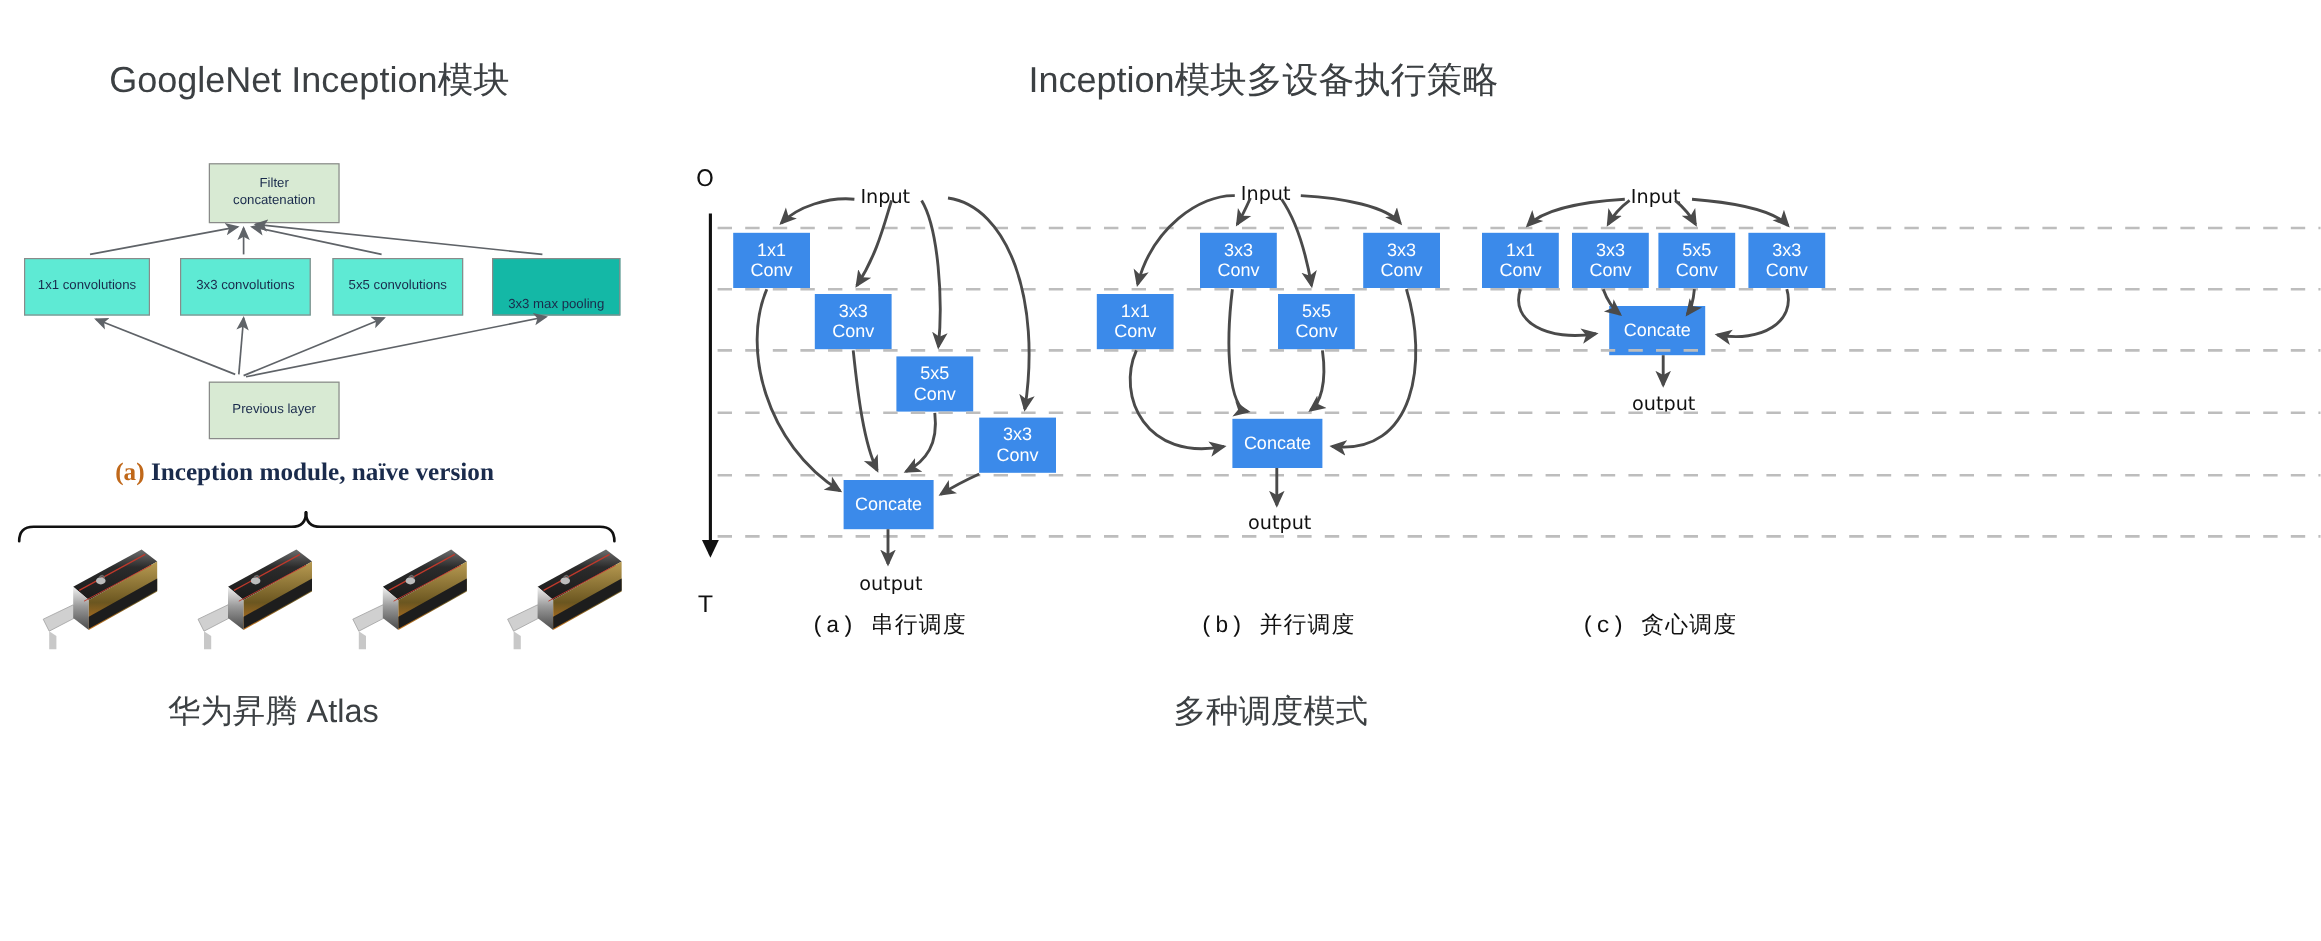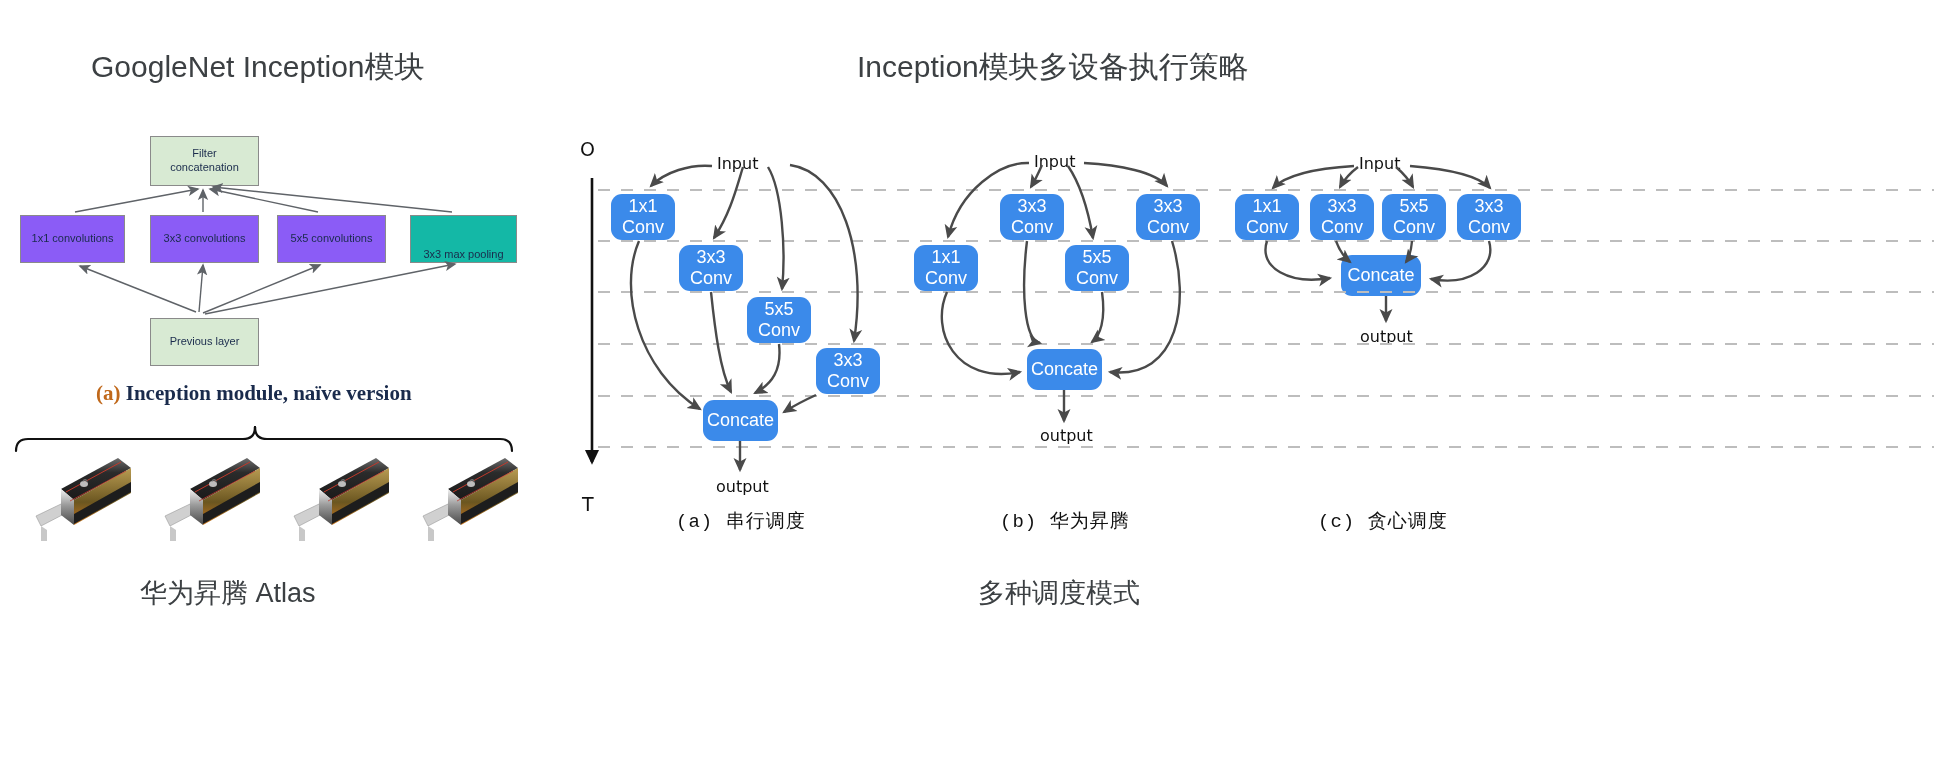--- a/index.html
+++ b/index.html
@@ -4,31 +4,31 @@
 <style>
   html,body{margin:0;padding:0;background:#ffffff;}
   body{width:1934px;height:784px;position:relative;overflow:hidden;
        font-family:"Liberation Sans","DejaVu Sans",sans-serif;color:#3c4043;}
   .abs{position:absolute;}
   .title{font-size:30px;color:#3c4043;font-weight:400;white-space:nowrap;}
   
   .incbox{position:absolute;border:1px solid #8a8a8a;display:flex;align-items:center;
           justify-content:center;text-align:center;font-size:11px;line-height:1.25;
           color:#1a2b4c;}
-  .green{background:#d8ead3;}
-  .blue{background:#8b5cf6;}
+  .green{background:#d8ead3;margin-left:24px;}
+  .blue{background:#5eead4;}
   .pink{background:#14b8a6;align-items:flex-end;}
   .inccap{position:absolute;font-family:"Liberation Serif","DejaVu Serif",serif;
           font-size:21px;font-weight:700;color:#1a2b4c;white-space:nowrap;}
   .inccap .lbl{color:#c0681a;}
   .subcap{position:absolute;font-size:27px;color:#3c4043;white-space:nowrap;}
   
   .node{position:absolute;background:#3b8aea;color:#ffffff;display:flex;
         flex-direction:column;align-items:center;justify-content:center;
-        font-size:18px;line-height:1.15;text-align:center;border-radius:11px;}
+        font-size:15px;line-height:1.15;text-align:center;}
   .node.one{justify-content:center;}
   .handw{position:absolute;font-family:"DejaVu Sans",sans-serif;font-size:16px;
          color:#111;white-space:nowrap;}
   .cap-cn{position:absolute;font-family:Liberation Mono, monospace;font-size:19px;
           color:#111;white-space:nowrap;letter-spacing:1px;}
   .axlabel{position:absolute;font-family:"DejaVu Sans",sans-serif;font-size:19px;color:#111;}
   svg.overlay{position:absolute;left:0;top:0;width:1934px;height:784px;pointer-events:none;}
 </style>
 </head>
 <body>
@@ -127,21 +127,21 @@
       <span>Conv</span>
     </div>
     <div class="node one" style="left:1027px;top:349px;width:75px;height:41px;">
       <span>Concate</span>
     </div>
 
     <div class="handw" style="left:1040px;top:426px;">output</div>
 
     <div class="cap-cn" style="left:1000px;top:508px;">
       <span>(b)</span>
-      <span>华为昇腾</span>
+      <span>并行调度</span>
     </div>
   </div>
 
   <div>
     <div class="handw" style="left:1359px;top:154px;">Input</div>
 
     <div class="node" style="left:1235px;top:194px;width:64px;height:46px;">
       <span>1x1</span>
       <span>Conv</span>
     </div>

